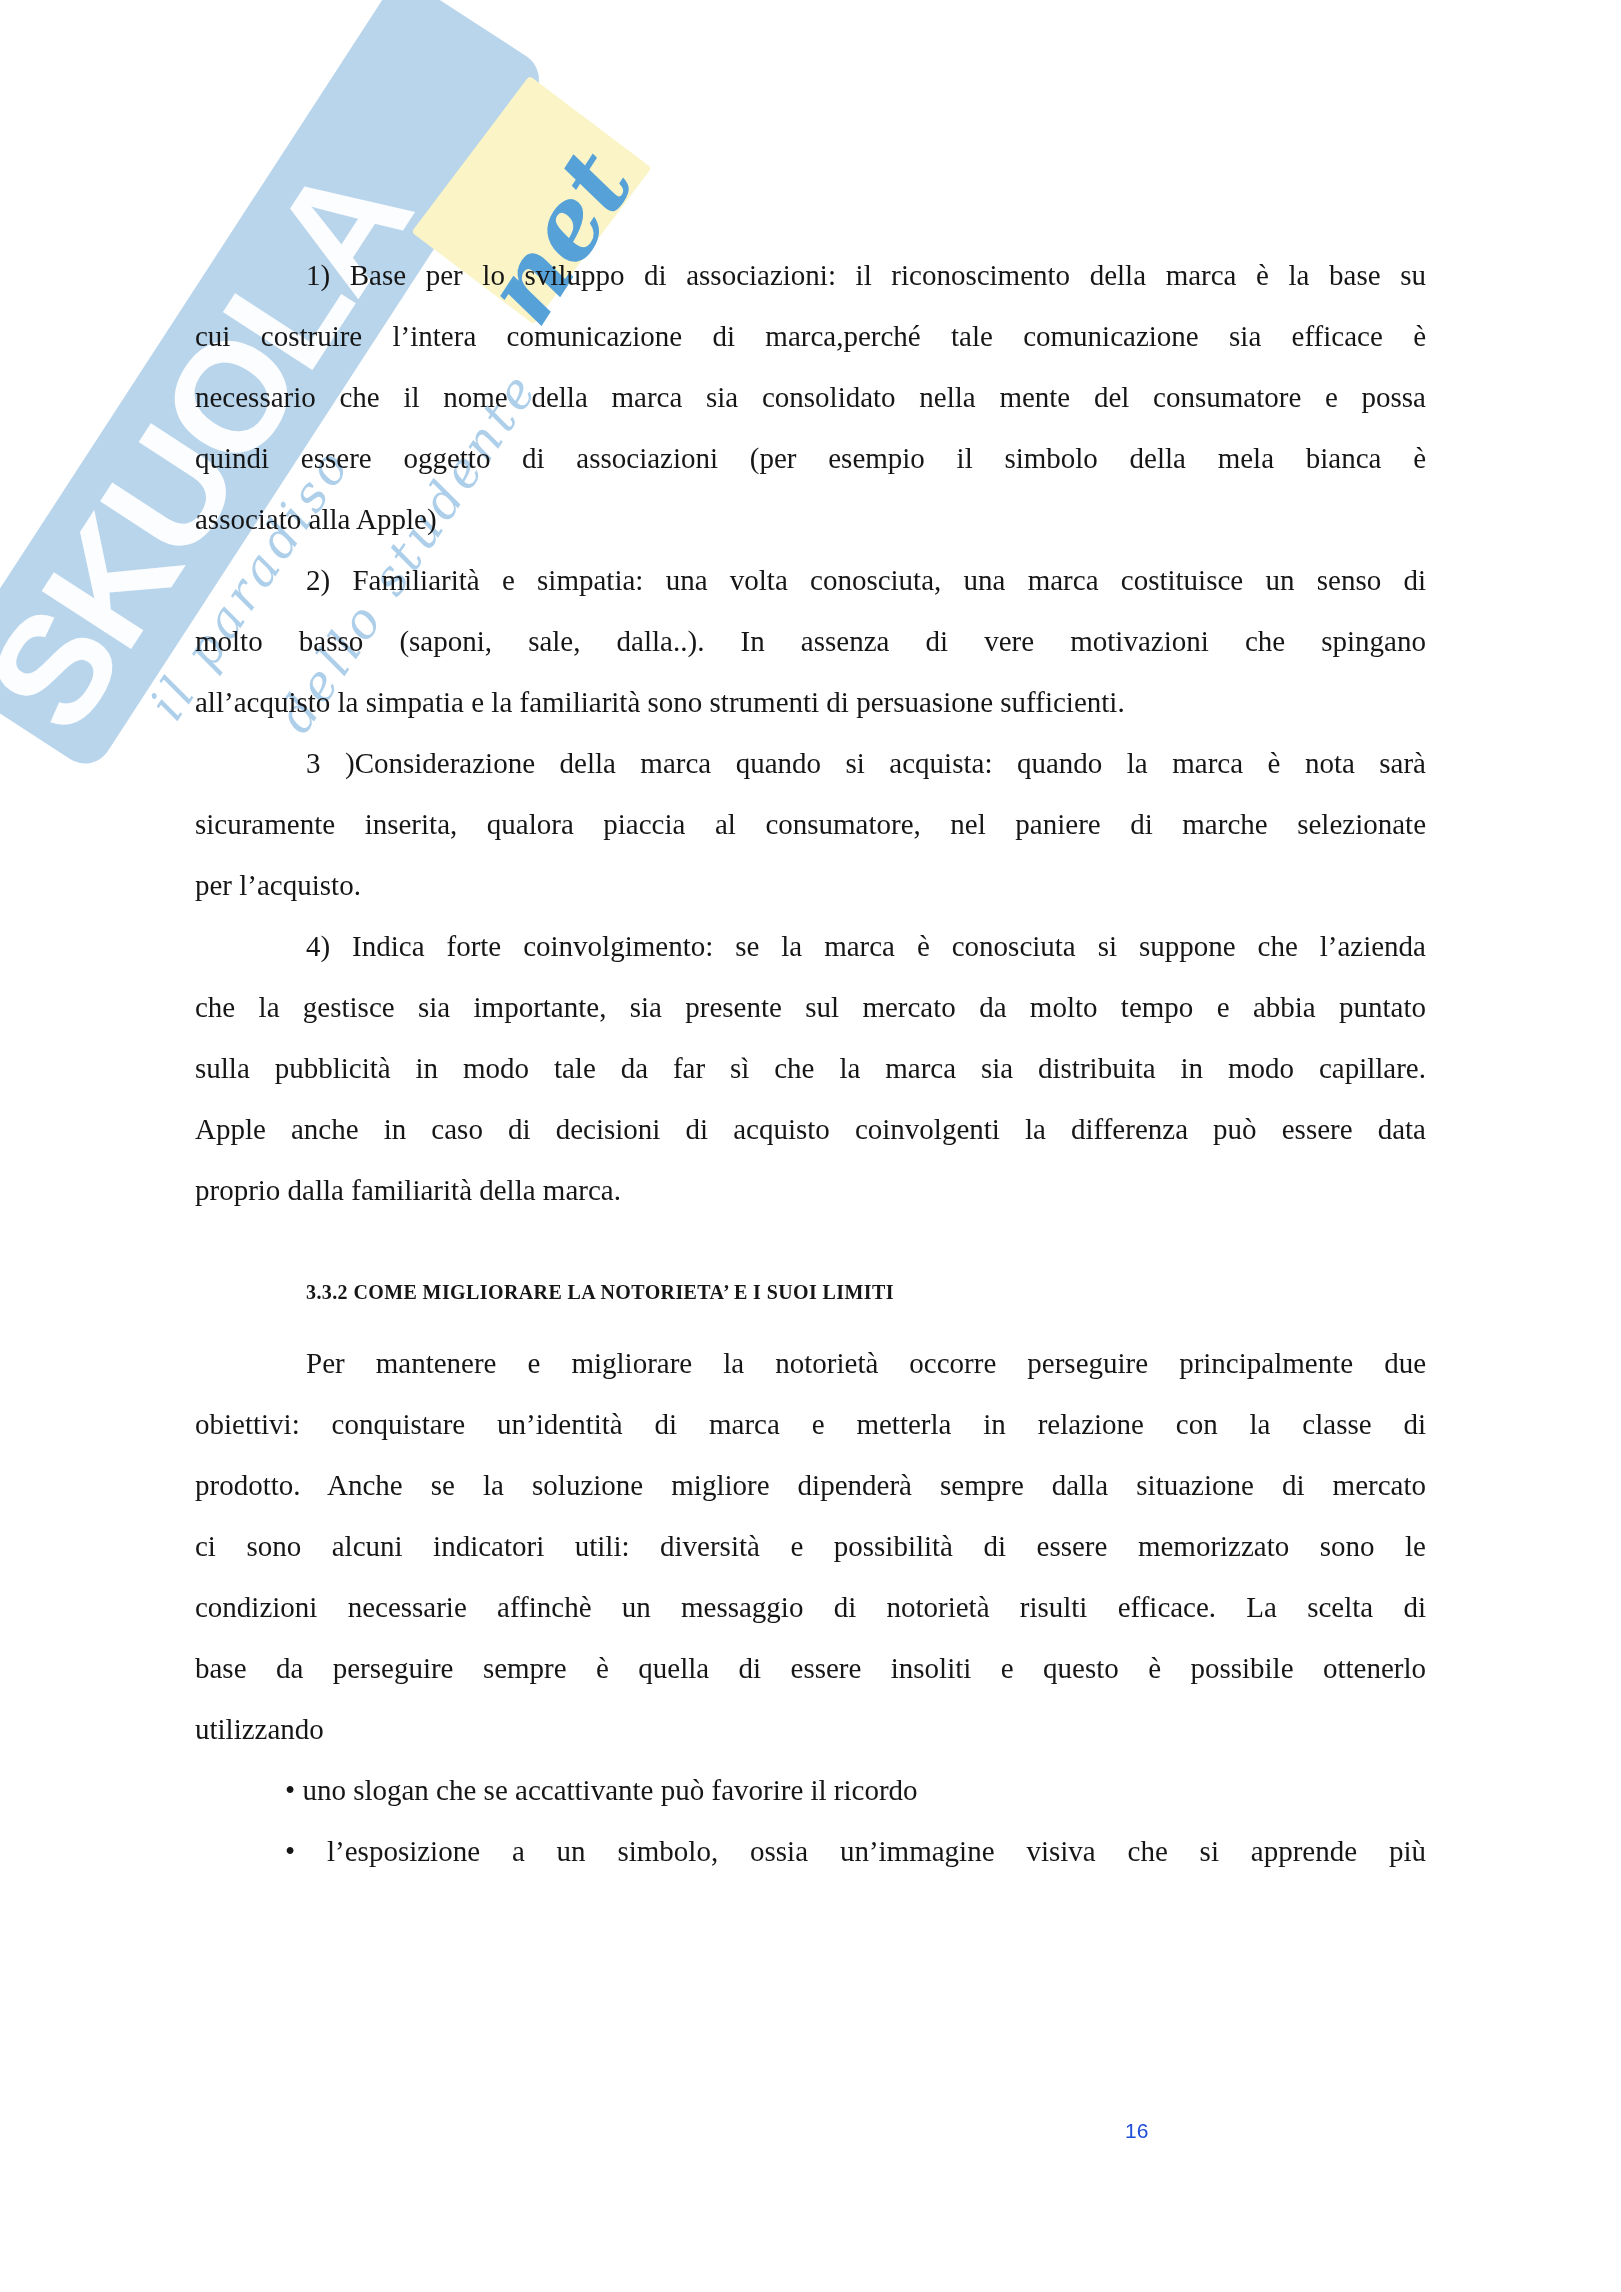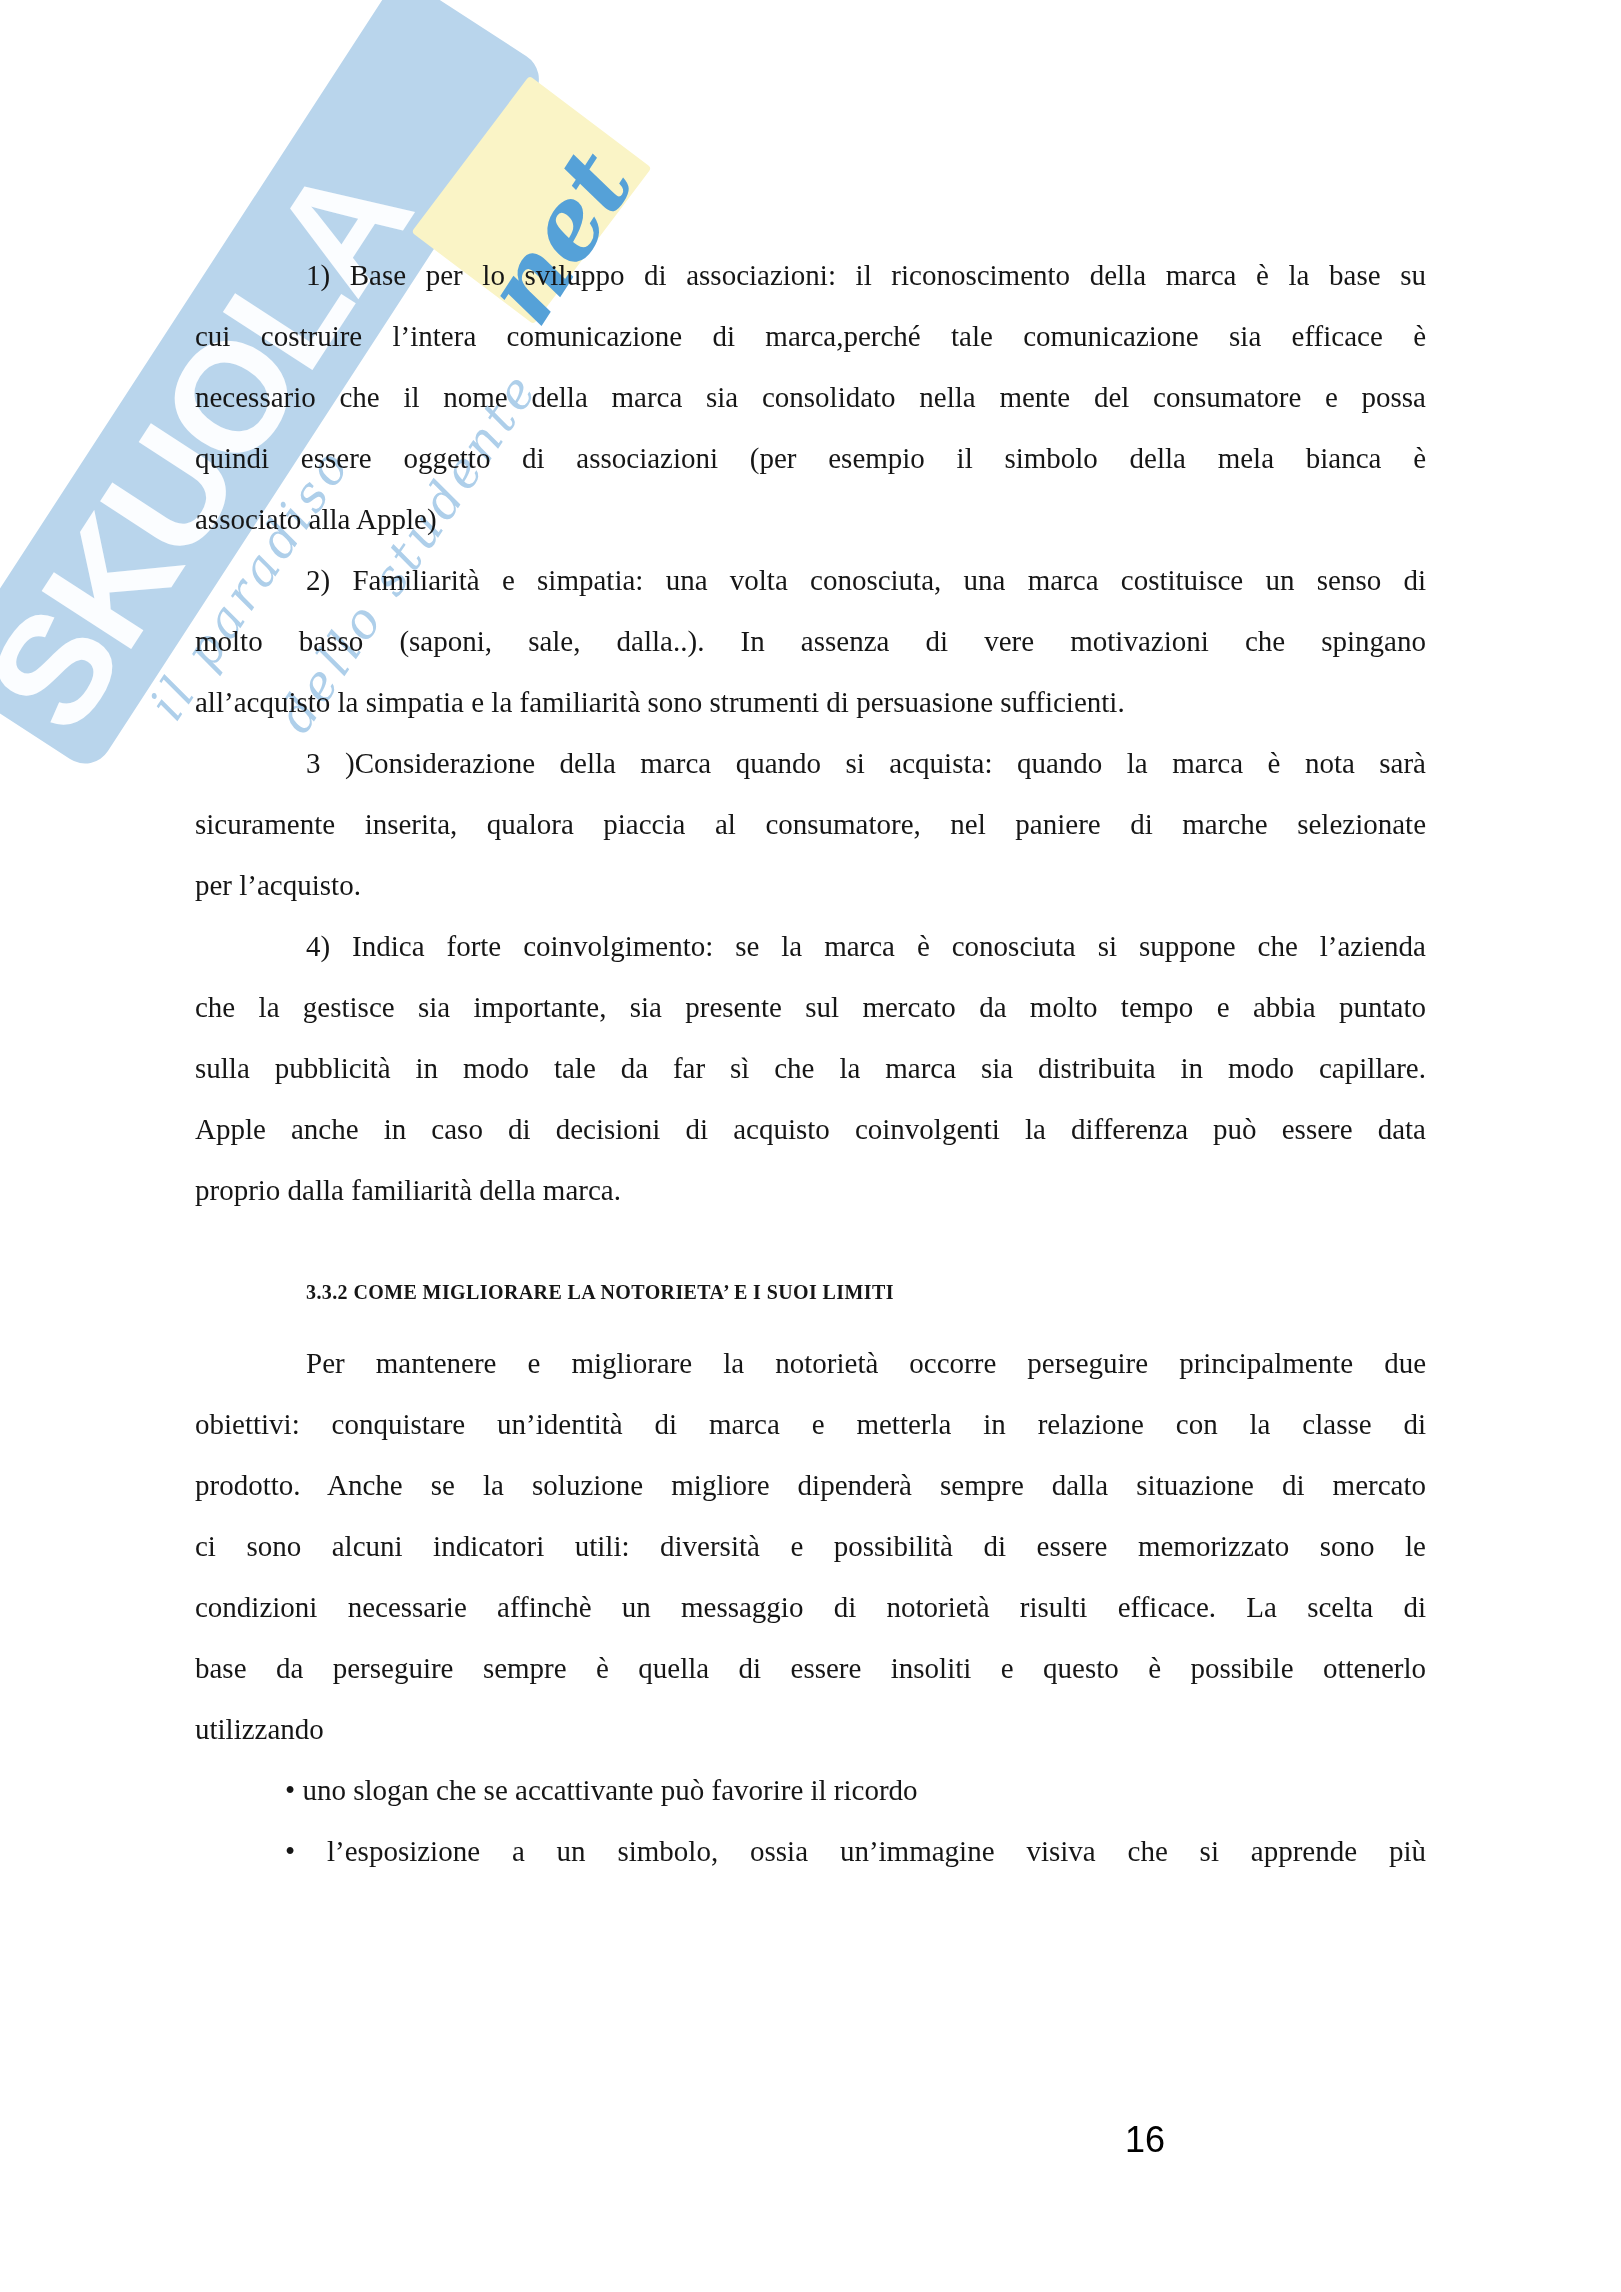--- a/index.html
+++ b/index.html
@@ -101,22 +101,22 @@
     margin-bottom: 9.8px;
     font-size: 20px;
     letter-spacing: 0.4px;
   }
 
   .page-number {
     position: absolute;
     left: 1125px; top: 2119px;
     z-index: 5;
     font-family: "Liberation Sans", sans-serif;
-    font-size: 36px;
-    color: #000000;
+    font-size: 21px;
+    color: #1d4ed8;
   }
 </style>
 </head>
 <body>
 
 <div class="wm">
   <div class="wm-band">
     <span class="wm-band-text">SKUOLA</span>
   </div>
   <div class="wm-note"></div>

